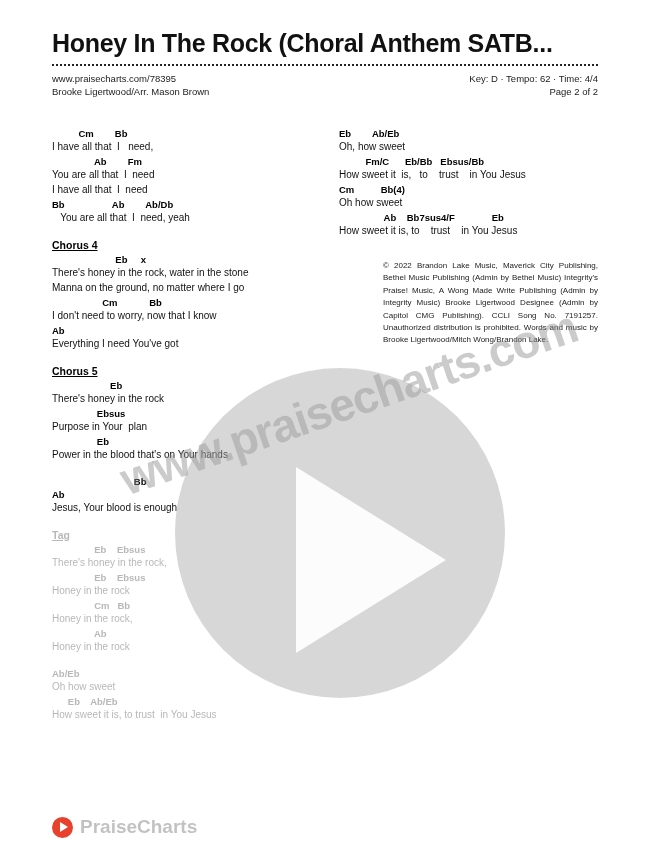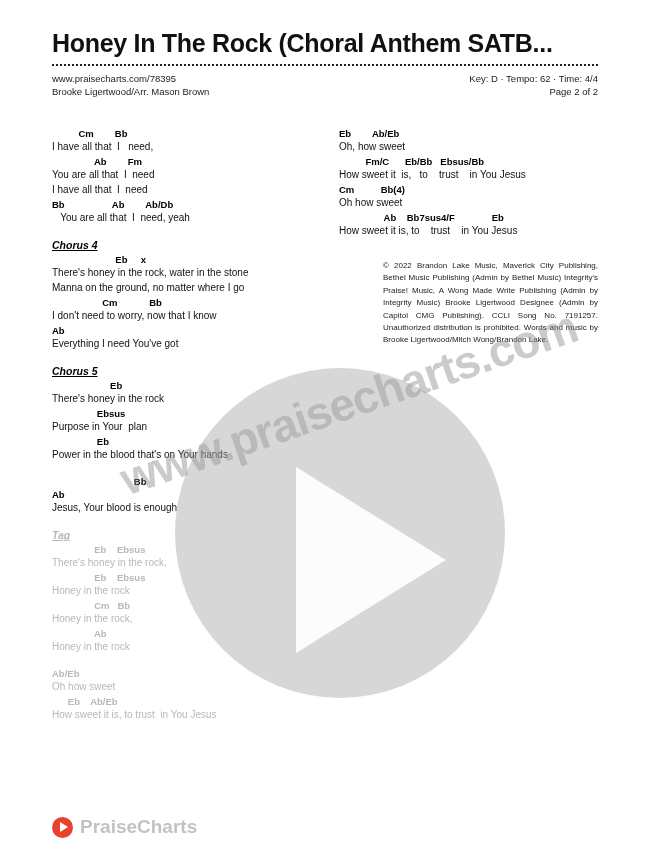--- a/index.html
+++ b/index.html
@@ -79,21 +79,20 @@
     white-space: pre;
     color: #111;
   }
   .section-head {
     font-size: 10.5px;
     font-weight: bold;
     text-decoration: underline;
     margin-top: 12px;
     margin-bottom: 3px;
     color: #000;
-    font-style: italic;
   }
   .spacer { height: 12px; }
   .copyright {
     margin-top: 20px;
     font-size: 8px;
     line-height: 1.55;
     color: #222;
     text-align: justify;
     margin-left: 44px;
   }

